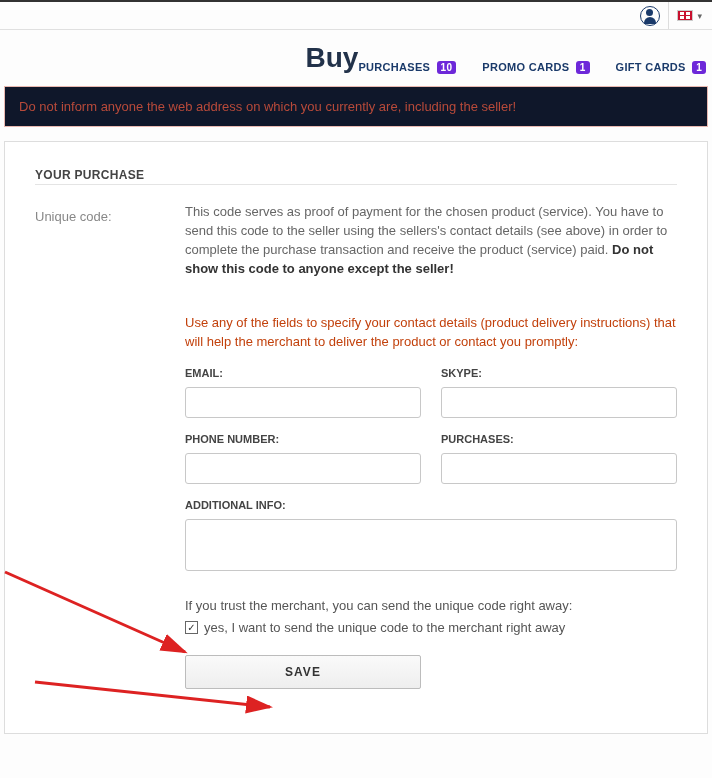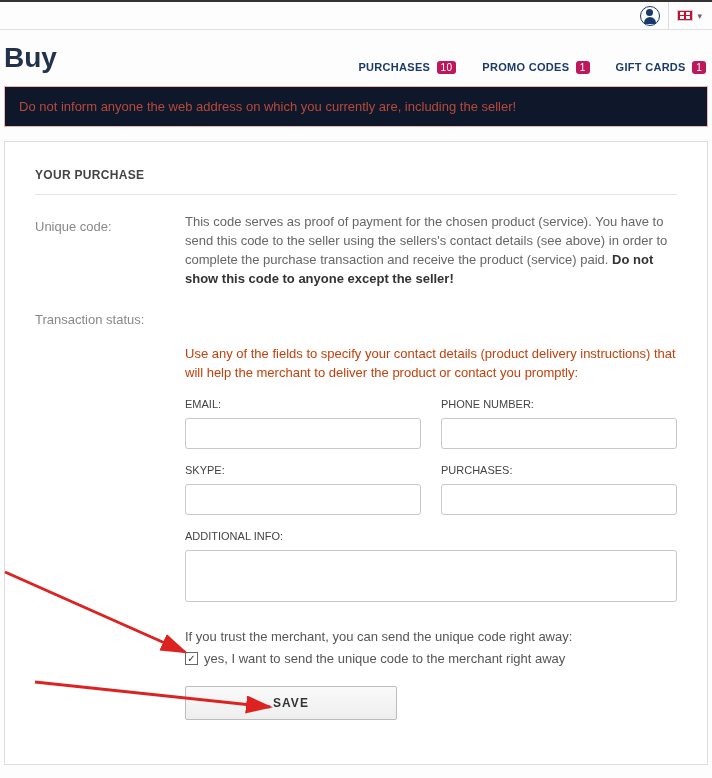--- a/index.html
+++ b/index.html
@@ -57,40 +57,40 @@
   .flag-uk::before {
     content:""; position:absolute; inset:0;
     background:
       linear-gradient(to bottom, transparent 40%, #c8102e 40% 60%, transparent 60%),
       linear-gradient(to right, transparent 40%, #c8102e 40% 60%, transparent 60%);
   }
   .chev { font-size: 9px; color: #666; }
 
   .header-row {
     display: flex;
-    justify-content: space-between;
+    justify-content: flex-end;
     align-items: flex-end;
     padding: 12px 6px 12px 4px;
   }
   h1.page-title {
     font-size: 28px;
     font-weight: 600;
     color: #22324a;
   }
   .tabs { display: flex; gap: 26px; font-size: 11px; font-weight: 700; }
   .tab { color: #1a3a6a; letter-spacing: 0.3px; cursor: pointer; }
   .badge {
     display: inline-block;
-    background: #be185d;
+    background: #6d28d9;
     color: #fff;
     border-radius: 3px;
     font-size: 10px;
     padding: 1px 4px;
     margin-left: 3px;
-    font-weight: 400;
+    font-weight: 700;
   }
 
   .warning-banner {
     background: #0f172a;
     border: 1px solid #e8b8b0;
     color: #b84a3a;
     padding: 12px 14px;
     margin: 0 4px;
     font-size: 13px;
   }
@@ -101,21 +101,21 @@
     background: #fff;
     padding: 26px 30px 26px 30px;
     position: relative;
   }
   .section-title {
     font-size: 12px;
     font-weight: 700;
     color: #444;
     letter-spacing: 0.3px;
     border-bottom: 1px solid #e4e4e4;
-    padding-bottom: 12px;
+    padding-bottom: 2px;
     margin-bottom: 18px;
   }
   .row { display: flex; margin-bottom: 18px; }
   .row-label {
     width: 150px;
     color: #888;
     font-size: 13px;
     padding-top: 6px;
     flex-shrink: 0;
   }
@@ -159,21 +159,21 @@
   .contact-hint { margin-bottom: 14px; color:#c2410c; }
 
   .fields-grid {
     display: grid;
     grid-template-columns: 1fr 1fr;
     gap: 14px 20px;
     margin-bottom: 14px;
   }
   .field-label {
     font-size: 11px;
-    font-weight: 400;
+    font-weight: 700;
     color: #444;
     margin-bottom: 5px;
     display: block;
   }
   input.text-input, textarea.text-input {
     width: 100%;
     border: 1px solid #c8c8c8;
     border-radius: 3px;
     padding: 7px 8px;
     font-size: 13px;
@@ -185,21 +185,21 @@
   .cb-row { display: flex; align-items: center; gap: 6px; margin-top: 3px; }
   .cb {
     width: 13px; height: 13px;
     border: 1px solid #666;
     display: inline-flex; align-items: center; justify-content: center;
     font-size: 10px; color: #333;
   }
 
   .save-btn {
     margin-top: 18px;
-    width: 212px;
+    width: 236px;
     padding: 9px 0;
     text-align: center;
     border: 1px solid #bcbcbc;
     background: linear-gradient(#fafafa,#eee);
     font-size: 12px;
     font-weight: 700;
     letter-spacing: 1px;
     color: #333;
     cursor: pointer;
     border-radius: 2px;
@@ -223,21 +223,21 @@
 </div>
 
 <div class="header-row">
   <h1 class="page-title">Buy</h1>
   <div class="tabs">
     <span class="tab">
       <span>PURCHASES</span>
       <span class="badge">10</span>
     </span>
     <span class="tab">
-      <span>PROMO CODES</span>
+      <span>PROMO CARDS</span>
       <span class="badge">1</span>
     </span>
     <span class="tab">
       <span>GIFT CARDS</span>
       <span class="badge">1</span>
     </span>
   </div>
 </div>
 
 <div class="warning-banner">Do not inform anyone the web address on which you currently are, including the seller!</div>
@@ -249,39 +249,38 @@
   <div class="row">
     <div class="row-label">Unique code:</div>
     <div class="row-content">
       <div class="desc-text">
         <span>This code serves as proof of payment for the chosen product (service). You have to send this code to the seller using the sellers's contact details (see above) in order to complete the purchase transaction and receive the product (service) paid. </span><b>Do not show this code to anyone except the seller!</b>
       </div>
     </div>
   </div>
 
   <div class="row">
-    <div class="row-label">Transaction status:</div>
   </div>
 
   <div class="row">
     <div class="row-label"></div>
     <div class="row-content">
       <div class="contact-hint">Use any of the fields to specify your contact details (product delivery instructions) that will help the merchant to deliver the product or contact you promptly:</div>
 
       <div class="fields-grid">
         <div>
           <label class="field-label">EMAIL:</label>
           <input class="text-input" style="">
         </div>
         <div>
+          <label class="field-label">SKYPE:</label>
+          <input class="text-input" style="">
+        </div>
+        <div>
           <label class="field-label">PHONE NUMBER:</label>
-          <input class="text-input" style="">
-        </div>
-        <div>
-          <label class="field-label">SKYPE:</label>
           <input class="text-input" style="">
         </div>
         <div>
           <label class="field-label">PURCHASES:</label>
           <input class="text-input" style="">
         </div>
       </div>
 
       <div>
         <label class="field-label">ADDITIONAL INFO:</label>

